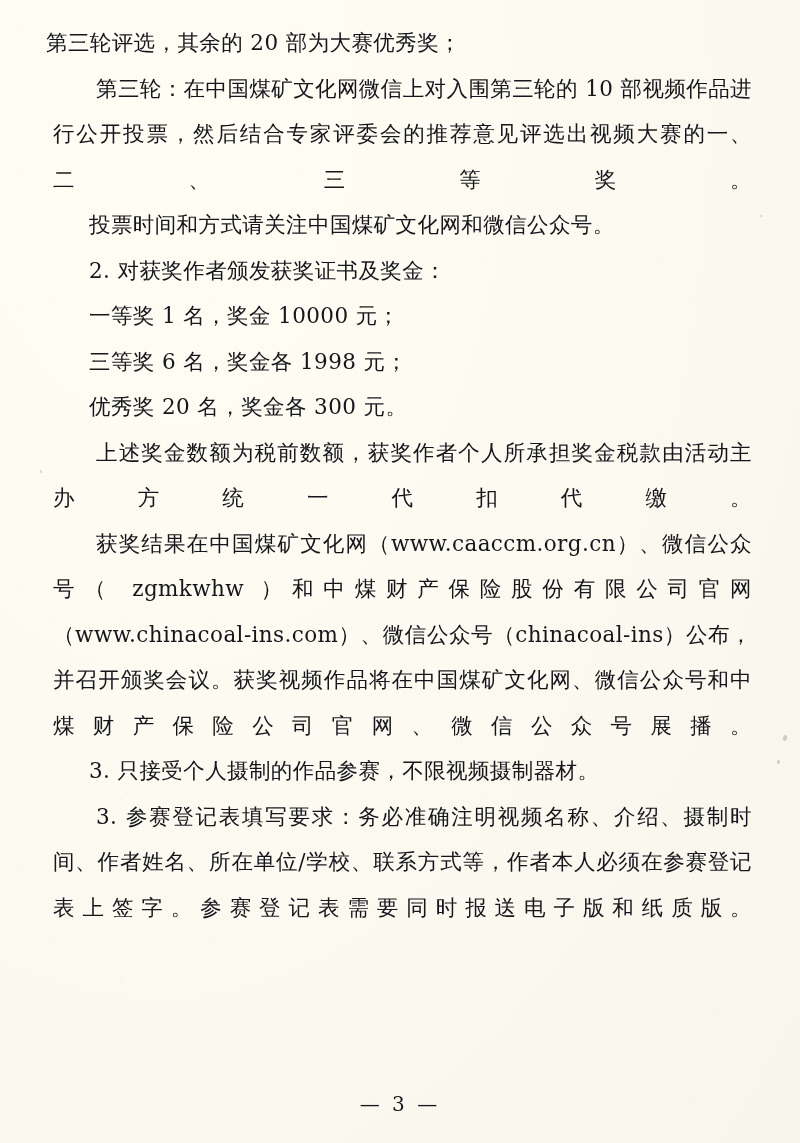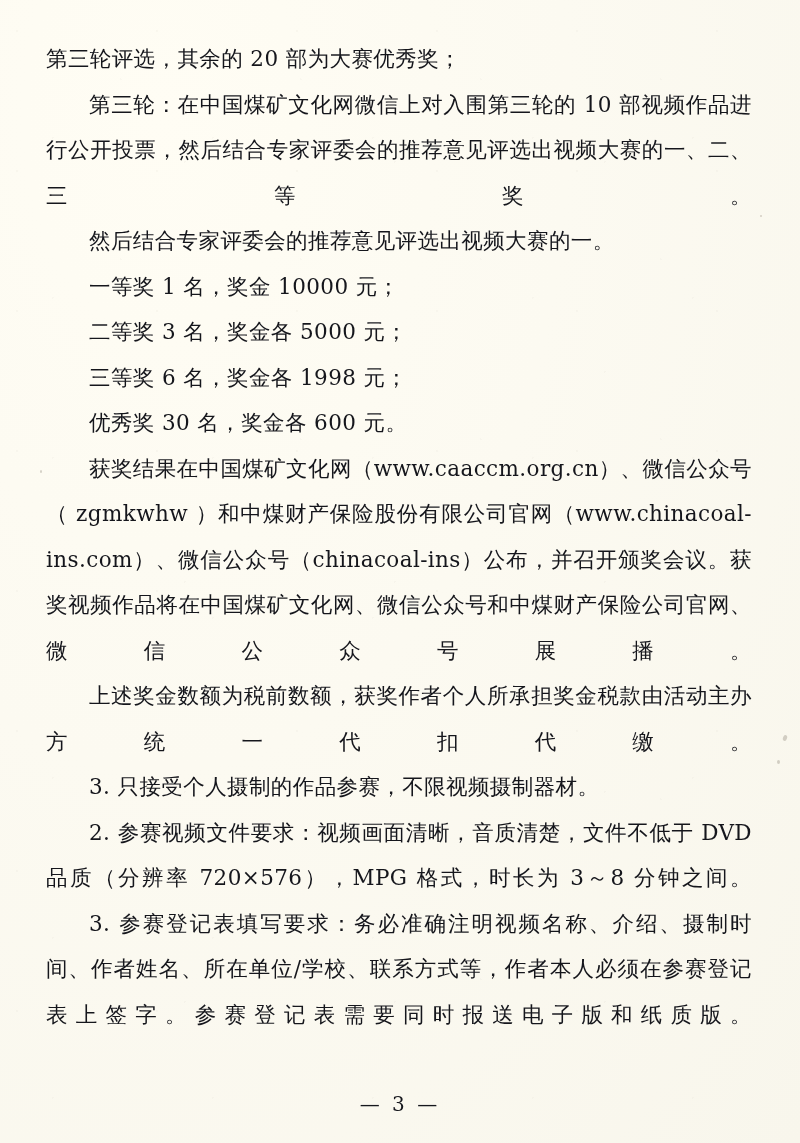--- a/index.html
+++ b/index.html
@@ -31,21 +31,21 @@
       radial-gradient(circle at 12% 22%, rgba(140,130,110,0.05) 0 1px, transparent 1px),
       radial-gradient(circle at 67% 44%, rgba(140,130,110,0.04) 0 1px, transparent 1px),
       radial-gradient(circle at 88% 77%, rgba(140,130,110,0.05) 0 1px, transparent 1px),
       radial-gradient(circle at 33% 86%, rgba(140,130,110,0.04) 0 1px, transparent 1px);
     background-size: 140px 140px, 180px 180px, 210px 210px, 160px 160px;
     opacity: 0.9;
   }
   .content {
     position: absolute;
     left: 46px;
-    top: 36px;
+    top: 20px;
     width: 706px;
   }
   p.line {
     margin: 0 0 0 0;
     font-size: 21.5px;
     line-height: 45.5px;
     letter-spacing: 0.4px;
     color: #15161c;
     text-align: justify;
     text-justify: inter-ideograph;
@@ -55,20 +55,21 @@
     text-indent: 43px;
   }
   p.heading {
     font-weight: bold;
     text-indent: 43px;
     letter-spacing: 1.2px;
   }
   p.just {
     text-align: justify;
     text-align-last: justify;
+    margin-left: 7px;
   }
   .footer {
     position: absolute;
     left: 0;
     top: 1092px;
     width: 800px;
     text-align: center;
     font-size: 20px;
     letter-spacing: 3px;
     color: #16171d;
@@ -90,26 +91,25 @@
 <div class="page">
   <div class="grain"></div>
   <div class="speck s1"></div>
   <div class="speck s2"></div>
   <div class="speck s3"></div>
   <div class="speck s4"></div>
 
   <div class="content">
     <p class="line">第三轮评选，其余的 20 部为大赛优秀奖；</p>
     <p class="line indent just">第三轮：在中国煤矿文化网微信上对入围第三轮的 10 部视频作品进行公开投票，然后结合专家评委会的推荐意见评选出视频大赛的一、二、三等奖。</p>
-    <p class="line indent">然后结合专家评委会的推荐意见评选出视频大赛的一。</p>
+    <p class="line indent">投票时间和方式请关注中国煤矿文化网和微信公众号。</p>
+    <p class="line indent">2. 对获奖作者颁发获奖证书及奖金：</p>
     <p class="line indent">一等奖 1 名，奖金 10000 元；</p>
-    <p class="line indent">二等奖 3 名，奖金各 5000 元；</p>
     <p class="line indent">三等奖 6 名，奖金各 1998 元；</p>
-    <p class="line indent">优秀奖 30 名，奖金各 600 元。</p>
+    <p class="line indent">优秀奖 20 名，奖金各 300 元。</p>
+    <p class="line indent just">上述奖金数额为税前数额，获奖作者个人所承担奖金税款由活动主办方统一代扣代缴。</p>
     <p class="line indent just">获奖结果在中国煤矿文化网（www.caaccm.org.cn）、微信公众号（ zgmkwhw ）和中煤财产保险股份有限公司官网（www.chinacoal-ins.com）、微信公众号（chinacoal-ins）公布，并召开颁奖会议。获奖视频作品将在中国煤矿文化网、微信公众号和中煤财产保险公司官网、微信公众号展播。</p>
-    <p class="line indent just">上述奖金数额为税前数额，获奖作者个人所承担奖金税款由活动主办方统一代扣代缴。</p>
     <p class="line indent">3. 只接受个人摄制的作品参赛，不限视频摄制器材。</p>
-    <p class="line indent just">2. 参赛视频文件要求：视频画面清晰，音质清楚，文件不低于 DVD 品质（分辨率 720×576），MPG 格式，时长为 3～8 分钟之间。</p>
     <p class="line indent just">3. 参赛登记表填写要求：务必准确注明视频名称、介绍、摄制时间、作者姓名、所在单位/学校、联系方式等，作者本人必须在参赛登记表上签字。参赛登记表需要同时报送电子版和纸质版。</p>
   </div>
 
   <div class="footer">— 3 —</div>
 </div>
 
 </body></html>

